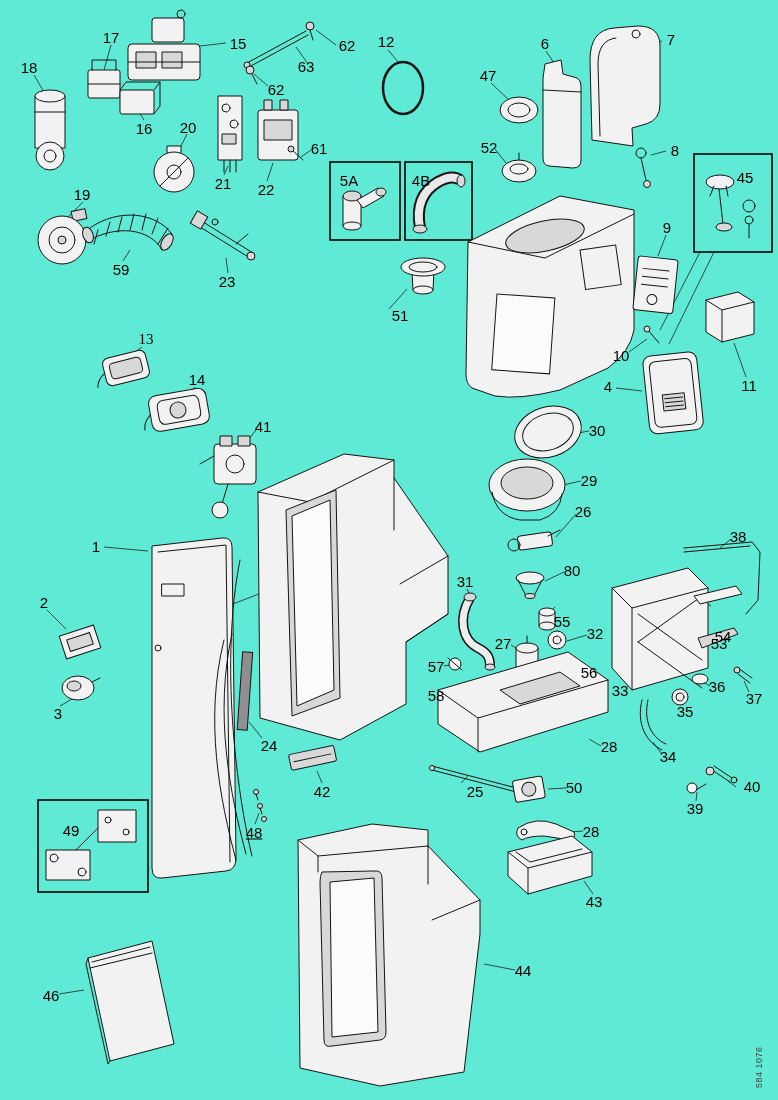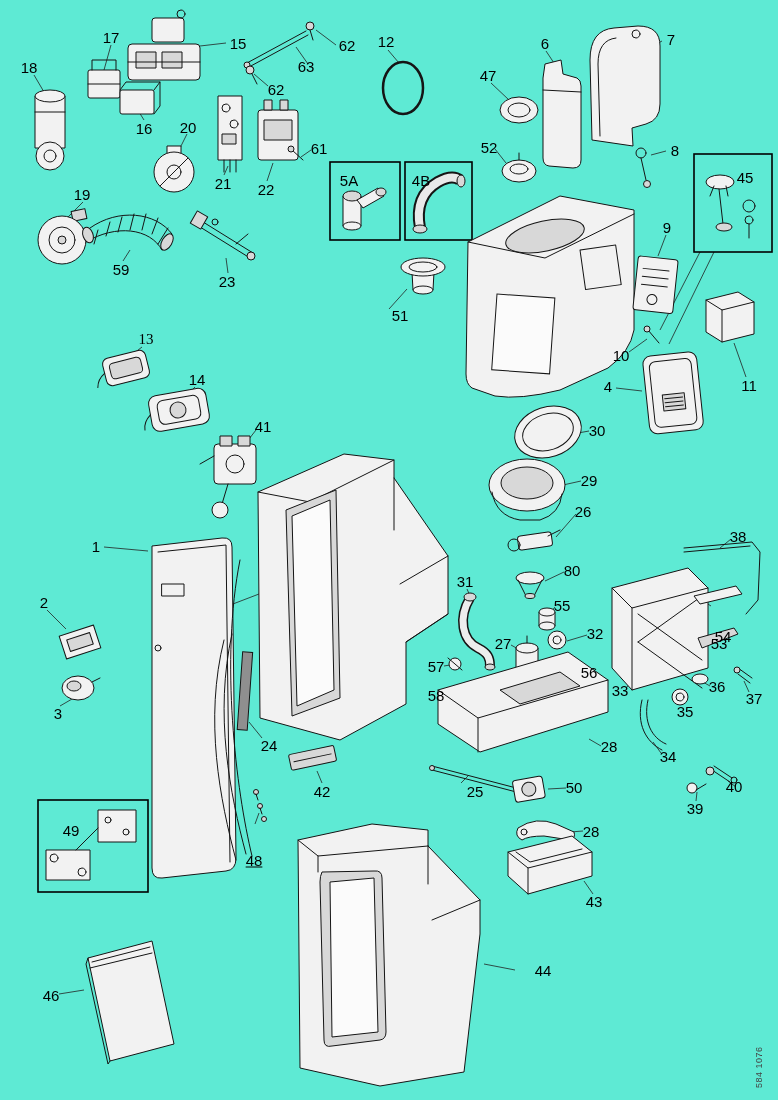--- a/index.html
+++ b/index.html
@@ -523,44 +523,44 @@
       <span class="callout" style="left: 197px; top: 379px;">14</span>
       <span class="callout" style="left: 263px; top: 426px;">41</span>
       <span class="callout" style="left: 597px; top: 430px;">30</span>
       <span class="callout" style="left: 589px; top: 480px;">29</span>
       <span class="callout" style="left: 583px; top: 511px;">26</span>
       <span class="callout" style="left: 96px; top: 546px;">1</span>
       <span class="callout" style="left: 738px; top: 536px;">38</span>
       <span class="callout" style="left: 572px; top: 570px;">80</span>
       <span class="callout" style="left: 465px; top: 581px;">31</span>
       <span class="callout" style="left: 44px; top: 602px;">2</span>
-      <span class="callout" style="left: 562px; top: 605px;">55</span>
+      <span class="callout" style="left: 562px; top: 621px;">55</span>
       <span class="callout" style="left: 719px; top: 604px; margin-top: 39px;">53</span>
       <span class="callout" style="left: 595px; top: 633px;">32</span>
       <span class="callout" style="left: 503px; top: 643px;">27</span>
       <span class="callout" style="left: 723px; top: 636px;">54</span>
       <span class="callout" style="left: 436px; top: 666px;">57</span>
       <span class="callout" style="left: 589px; top: 672px;">56</span>
       <span class="callout" style="left: 620px; top: 690px;">33</span>
       <span class="callout" style="left: 717px; top: 686px;">36</span>
       <span class="callout" style="left: 58px; top: 713px;">3</span>
       <span class="callout" style="left: 436px; top: 695px;">58</span>
       <span class="callout" style="left: 685px; top: 711px;">35</span>
       <span class="callout" style="left: 754px; top: 698px;">37</span>
       <span class="callout" style="left: 269px; top: 745px;">24</span>
       <span class="callout" style="left: 609px; top: 746px;">28</span>
       <span class="callout" style="left: 668px; top: 756px;">34</span>
       <span class="callout" style="left: 475px; top: 791px;">25</span>
       <span class="callout" style="left: 322px; top: 791px;">42</span>
       <span class="callout" style="left: 574px; top: 787px;">50</span>
-      <span class="callout" style="left: 734px; top: 786px;">40</span>
+      <span class="callout" style="left: 752px; top: 786px;">40</span>
       <span class="callout" style="left: 695px; top: 808px;">39</span>
-      <span class="callout" style="left: 254px; top: 860px; text-decoration: underline;">48</span>
+      <span class="callout" style="left: 254px; top: 832px; text-decoration: underline;">48</span>
       <span class="callout" style="left: 71px; top: 830px;">49</span>
       <span class="callout" style="left: 591px; top: 831px;">28</span>
       <span class="callout" style="left: 594px; top: 901px;">43</span>
-      <span class="callout" style="left: 523px; top: 970px; margin-left: 20px;">44</span>
+      <span class="callout" style="left: 523px; top: 970px;">44</span>
       <span class="callout" style="left: 51px; top: 995px;">46</span>
     </div>
 
 <div class="footer-code">584 1076</div>
 
 </div>
 
 </body></html>

